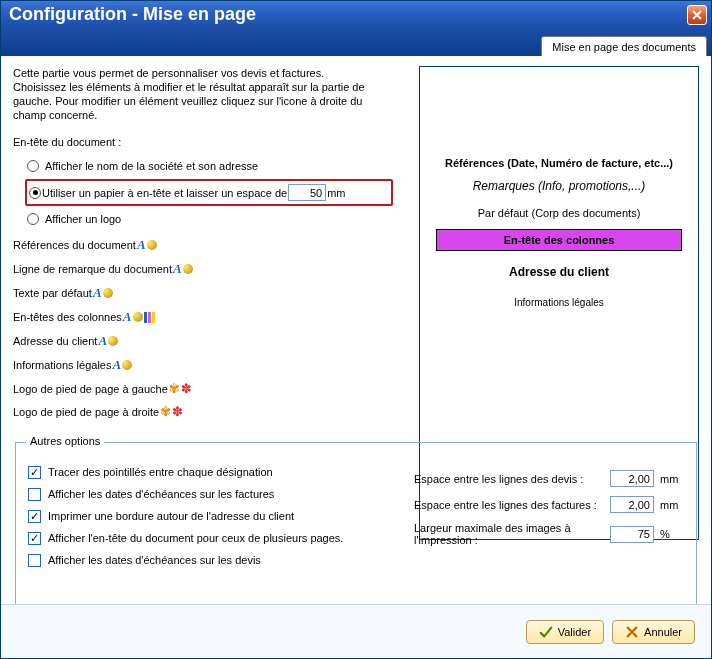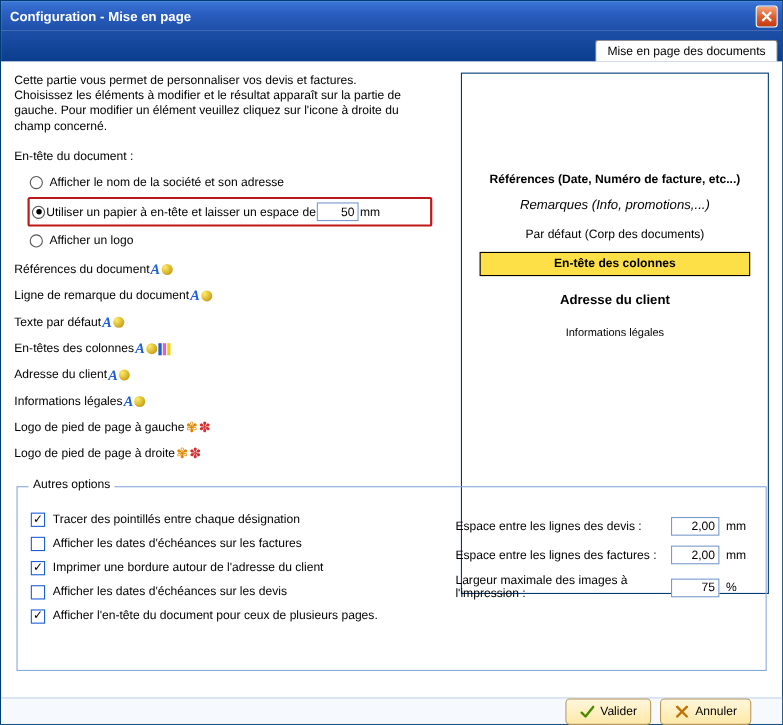--- a/index.html
+++ b/index.html
@@ -21,21 +21,21 @@
   }
   .titlebar {
     height: 27px;
     background: linear-gradient(to bottom, #3b77d8 0%, #2b5fc0 40%, #1d4fa8 100%);
     display: flex;
     align-items: center;
     justify-content: space-between;
     padding: 0 4px 0 8px;
     color: #fff;
     font-weight: bold;
-    font-size: 12px;
+    font-size: 18px;
   }
   .title-text { }
   .close-btn {
     width: 20px; height: 20px;
     background: linear-gradient(to bottom, #f7a57a 0%, #e15f2f 50%, #c43a10 100%);
     border: 1px solid #fff;
     border-radius: 3px;
     display: flex;
     align-items: center;
     justify-content: center;
@@ -146,21 +146,21 @@
     border: 1px solid #003c74;
     background: #fff;
     padding: 90px 10px 10px 10px;
     text-align: center;
   }
   .preview-panel .ref { font-weight: bold; font-size: 11px; margin-bottom: 10px; }
   .preview-panel .rem { font-style: italic; margin-bottom: 14px; font-size: 12px; }
   .preview-panel .def { font-size: 11px; margin-bottom: 10px; }
   .preview-panel .colhdr {
     border: 1px solid #000;
-    background: #fde047;
+    background: #d946ef;
     font-weight: bold;
     padding: 4px 0;
     margin: 0 6px 14px 6px;
     font-size: 11px;
   }
   .preview-panel .addr { font-weight: bold; font-size: 12px; margin-bottom: 18px; }
   .preview-panel .legal { font-size: 10px; }
   .group {
     position: absolute;
     left: 12px;
@@ -218,27 +218,27 @@
     border: 1px solid #7a9acb;
     text-align: right;
     font-size: 11px;
     padding: 0 3px;
     background: #fff;
   }
   .sp-unit { width: 24px; }
   .footer {
     position: absolute;
     left: 0; right: 0; bottom: 0;
-    height: 24px;
+    height: 54px;
     border-top: 1px solid #c6d4ea;
     background: #f6f9fe;
     display: flex;
     justify-content: flex-end;
     align-items: center;
-    padding: 0 28px;
+    padding: 0 16px;
     gap: 8px;
   }
   .btn {
     display: inline-flex;
     align-items: center;
     gap: 5px;
     border: 1px solid #b9985a;
     background: linear-gradient(to bottom, #fff7dc 0%, #ffe9a8 100%);
     border-radius: 4px;
     padding: 3px 12px;
@@ -361,26 +361,26 @@
           </div>
           <div class="chk-row">
             <span class="chk"></span>
             <span>Afficher les dates d'échéances sur les factures</span>
           </div>
           <div class="chk-row">
             <span class="chk checked"></span>
             <span>Imprimer une bordure autour de l'adresse du client</span>
           </div>
           <div class="chk-row">
+            <span class="chk checked"></span>
+            <span>Afficher l'en-tête du document pour ceux de plusieurs pages.</span>
+          </div>
+          <div class="chk-row">
             <span class="chk"></span>
             <span>Afficher les dates d'échéances sur les devis</span>
-          </div>
-          <div class="chk-row">
-            <span class="chk checked"></span>
-            <span>Afficher l'en-tête du document pour ceux de plusieurs pages.</span>
           </div>
         </div>
         <div class="spacing-col">
           <div class="sp-row">
             <span class="sp-label">Espace entre les lignes des devis :</span>
             <input class="sp-input" value="2,00" style="">
             <span class="sp-unit">mm</span>
           </div>
           <div class="sp-row">
             <span class="sp-label">Espace entre les lignes des factures :</span>

